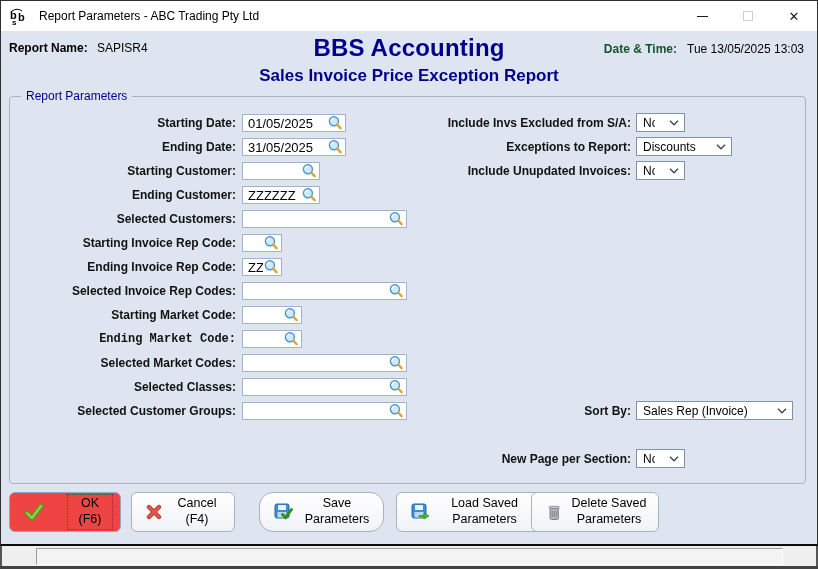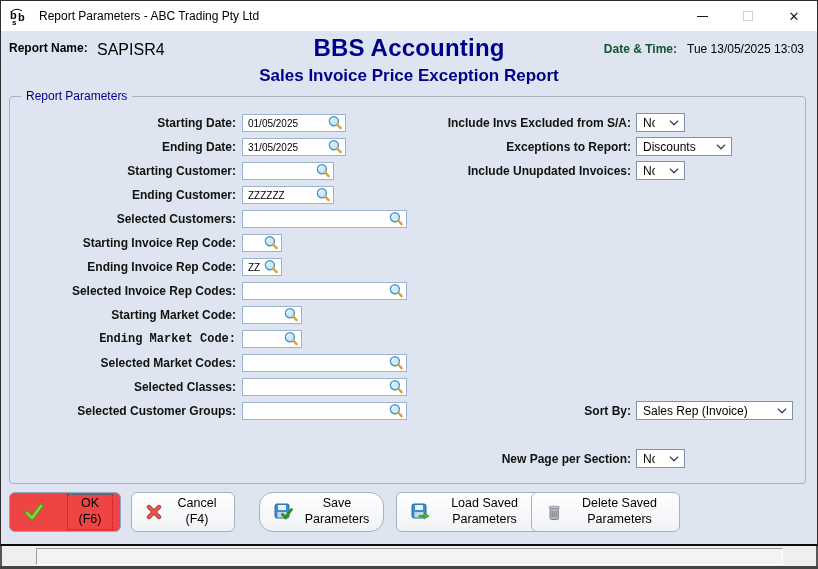--- a/index.html
+++ b/index.html
@@ -26,21 +26,21 @@
   .titlebar .appicon { margin-left:8px; width:22px; height:20px; display:flex; align-items:center; }
   .titlebar .title { margin-left:8px; font-size:12px; color:#000; }
   .winbtns { position:absolute; right:0; top:0; height:30px; display:flex; }
   .winbtn { width:46px; height:30px; display:flex; align-items:center; justify-content:center; cursor:default; }
   .min-glyph { width:11px; border-top:1.6px solid #1b1b1b; }
   .max-glyph { width:10px; height:10px; border:1.3px solid #cfcfcf; }
   .close-glyph { font-size:13px; color:#1b1b1b; line-height:1; }
 
   
   .hdr-label { position:absolute; font-size:12px; font-weight:bold; color:#000; }
-  .hdr-value { position:absolute; font-size:16px; color:#000; }
+  .hdr-value { position:absolute; font-size:12px; color:#000; }
   .app-title {
     position:absolute; left:0; right:0; top:33px; text-align:center;
     font-size:24px; font-weight:bold; color:#00008b; letter-spacing:0.2px;
   }
   .report-title {
     position:absolute; left:0; right:0; top:65px; text-align:center;
     font-size:17px; font-weight:bold; color:#00008b;
   }
   .dt-wrap { position:absolute; right:13px; top:41px; display:flex; gap:10px; }
   .dt-wrap .lbl { font-size:12px; font-weight:bold; color:#14532d; }
@@ -58,26 +58,26 @@
 
   
   .lrow { position:absolute; left:0; height:18px; display:flex; align-items:center; }
   .lrow .flabel {
     width:235px; text-align:right; font-size:12px; font-weight:bold; color:#111;
     padding-right:0; line-height:18px; white-space:nowrap;
   }
   .field {
     margin-left:6px; height:18px; background:#fff;
     border:1px solid #9db3d2; display:flex; align-items:center;
-    padding:0 1px 0 5px; font-size:10px; color:#000; position:relative;
+    padding:0 1px 0 5px; font-size:13px; color:#000; position:relative;
   }
   .field .fval { flex:1; white-space:nowrap; overflow:hidden; }
   .field .mag { display:flex; align-items:center; margin-left:auto; }
   .w-date { width:104px; }
-  .w-c6   { width:92px; }
+  .w-c6   { width:78px; }
   .w-tiny { width:40px; }
   .w-m4   { width:60px;flex-direction:column; }
   .w-wide { width:165px; }
 
   .rrow { position:absolute; left:336px; height:19px; display:flex; align-items:center; }
   .rrow .flabel {
     width:294px; text-align:right; font-size:12px; font-weight:bold; color:#111;
     line-height:18px; white-space:nowrap;
   }
   .combo {
@@ -420,21 +420,21 @@
       <span class="bicon">
           <svg width="19" height="18" viewBox="0 0 19 18">
             <rect x="1" y="1" width="14" height="14" rx="2" fill="#3d8ed0" stroke="#26689e"></rect>
             <rect x="4" y="2" width="8" height="5" rx="0.5" fill="#eaf3fb"></rect>
             <rect x="3.5" y="9" width="9" height="5.5" fill="#bcd9f0"></rect>
             <path d="M8 12.5 L13 12.5 L13 10 L18 13 L13 16 L13 13.8 L8 13.8 Z" fill="#4cb822" stroke="#2f8f14" stroke-width="0.7"></path>
           </svg>
         </span>
       <span class="blabel">Load Saved Parameters</span>
     </div>
-    <div class="btn" style="left:530px; width:149px;">
+    <div class="btn" style="left:530px; width:128px;">
       <span class="bicon">
           <svg width="16" height="17" viewBox="0 0 16 17">
             <rect x="4" y="4.5" width="8.4" height="11" rx="1.6" fill="#b3b7bd" stroke="#7e8288"></rect>
             <rect x="3" y="2.4" width="10.4" height="2.2" rx="1.1" fill="#c9cdd3" stroke="#7e8288" stroke-width="0.8"></rect>
             <line x1="6.2" y1="7" x2="6.2" y2="13" stroke="#82868c" stroke-width="1"></line>
             <line x1="8.2" y1="7" x2="8.2" y2="13" stroke="#82868c" stroke-width="1"></line>
             <line x1="10.2" y1="7" x2="10.2" y2="13" stroke="#82868c" stroke-width="1"></line>
           </svg>
         </span>
       <span class="blabel">Delete Saved Parameters</span>

